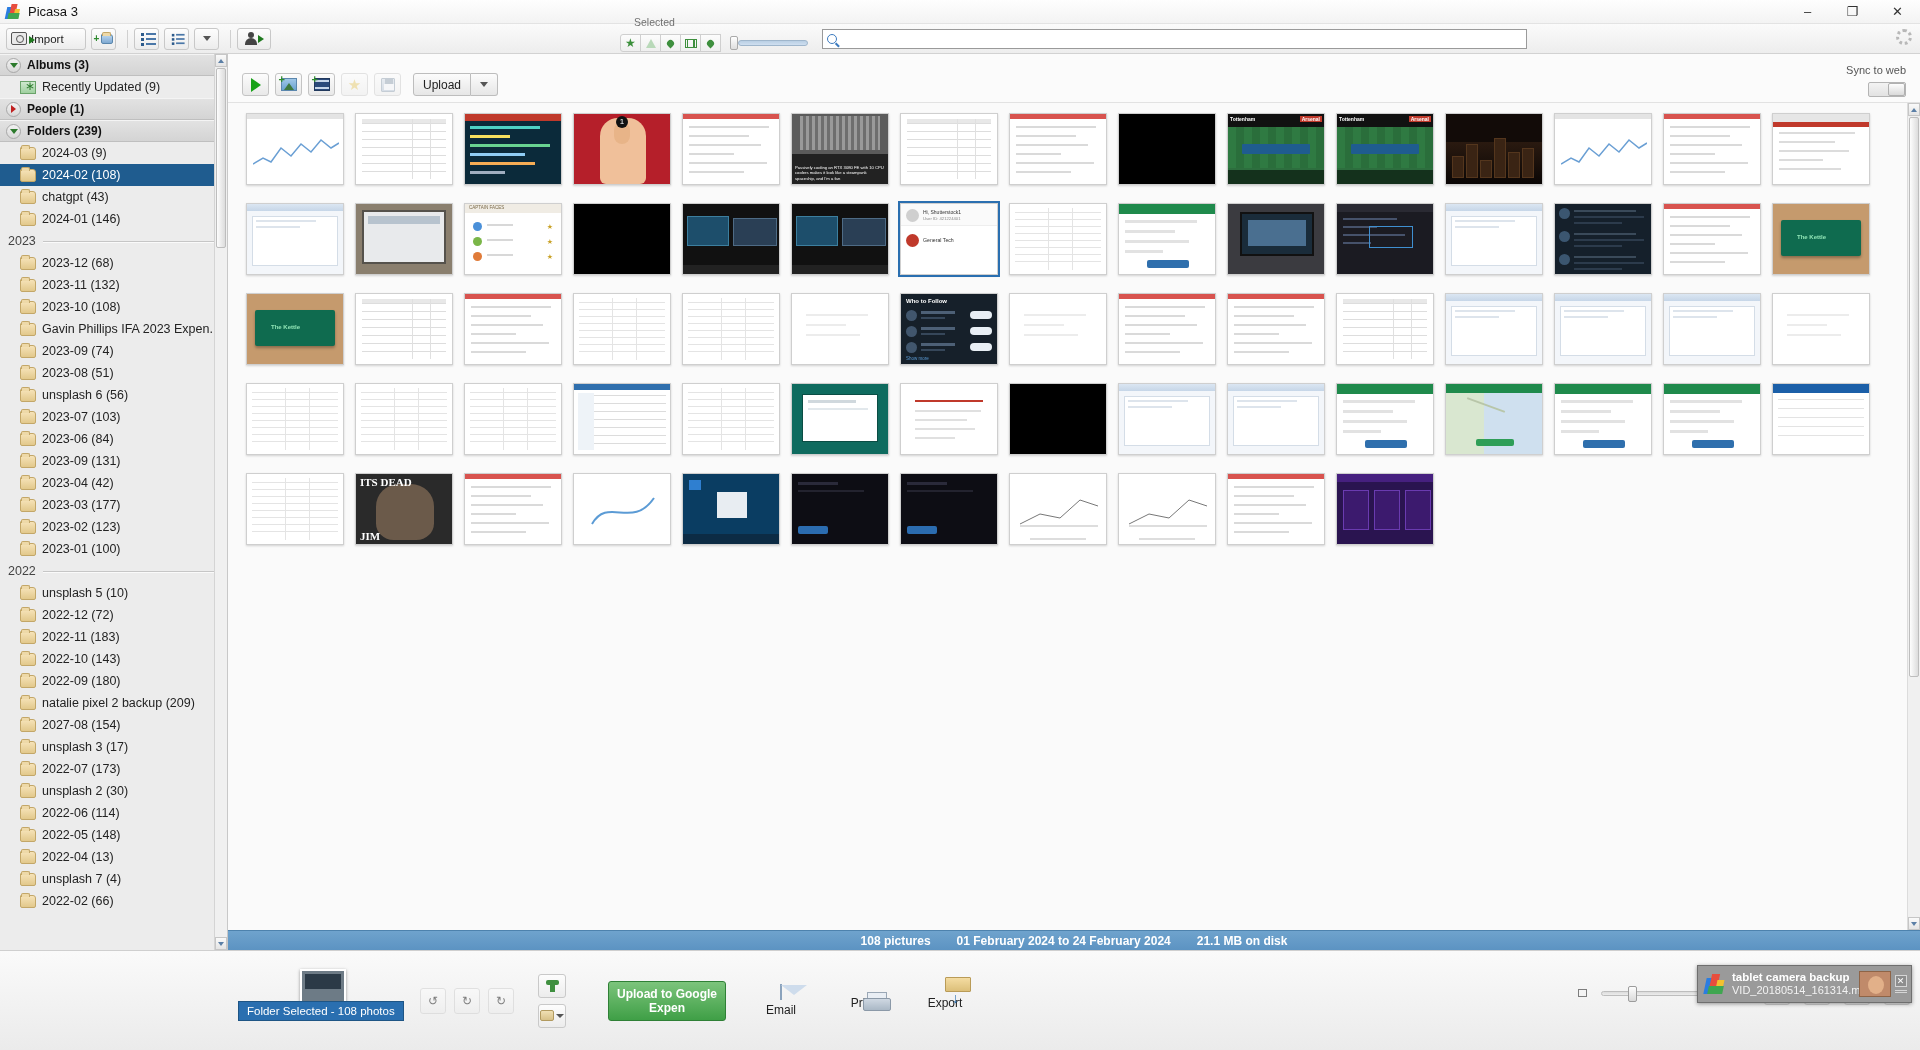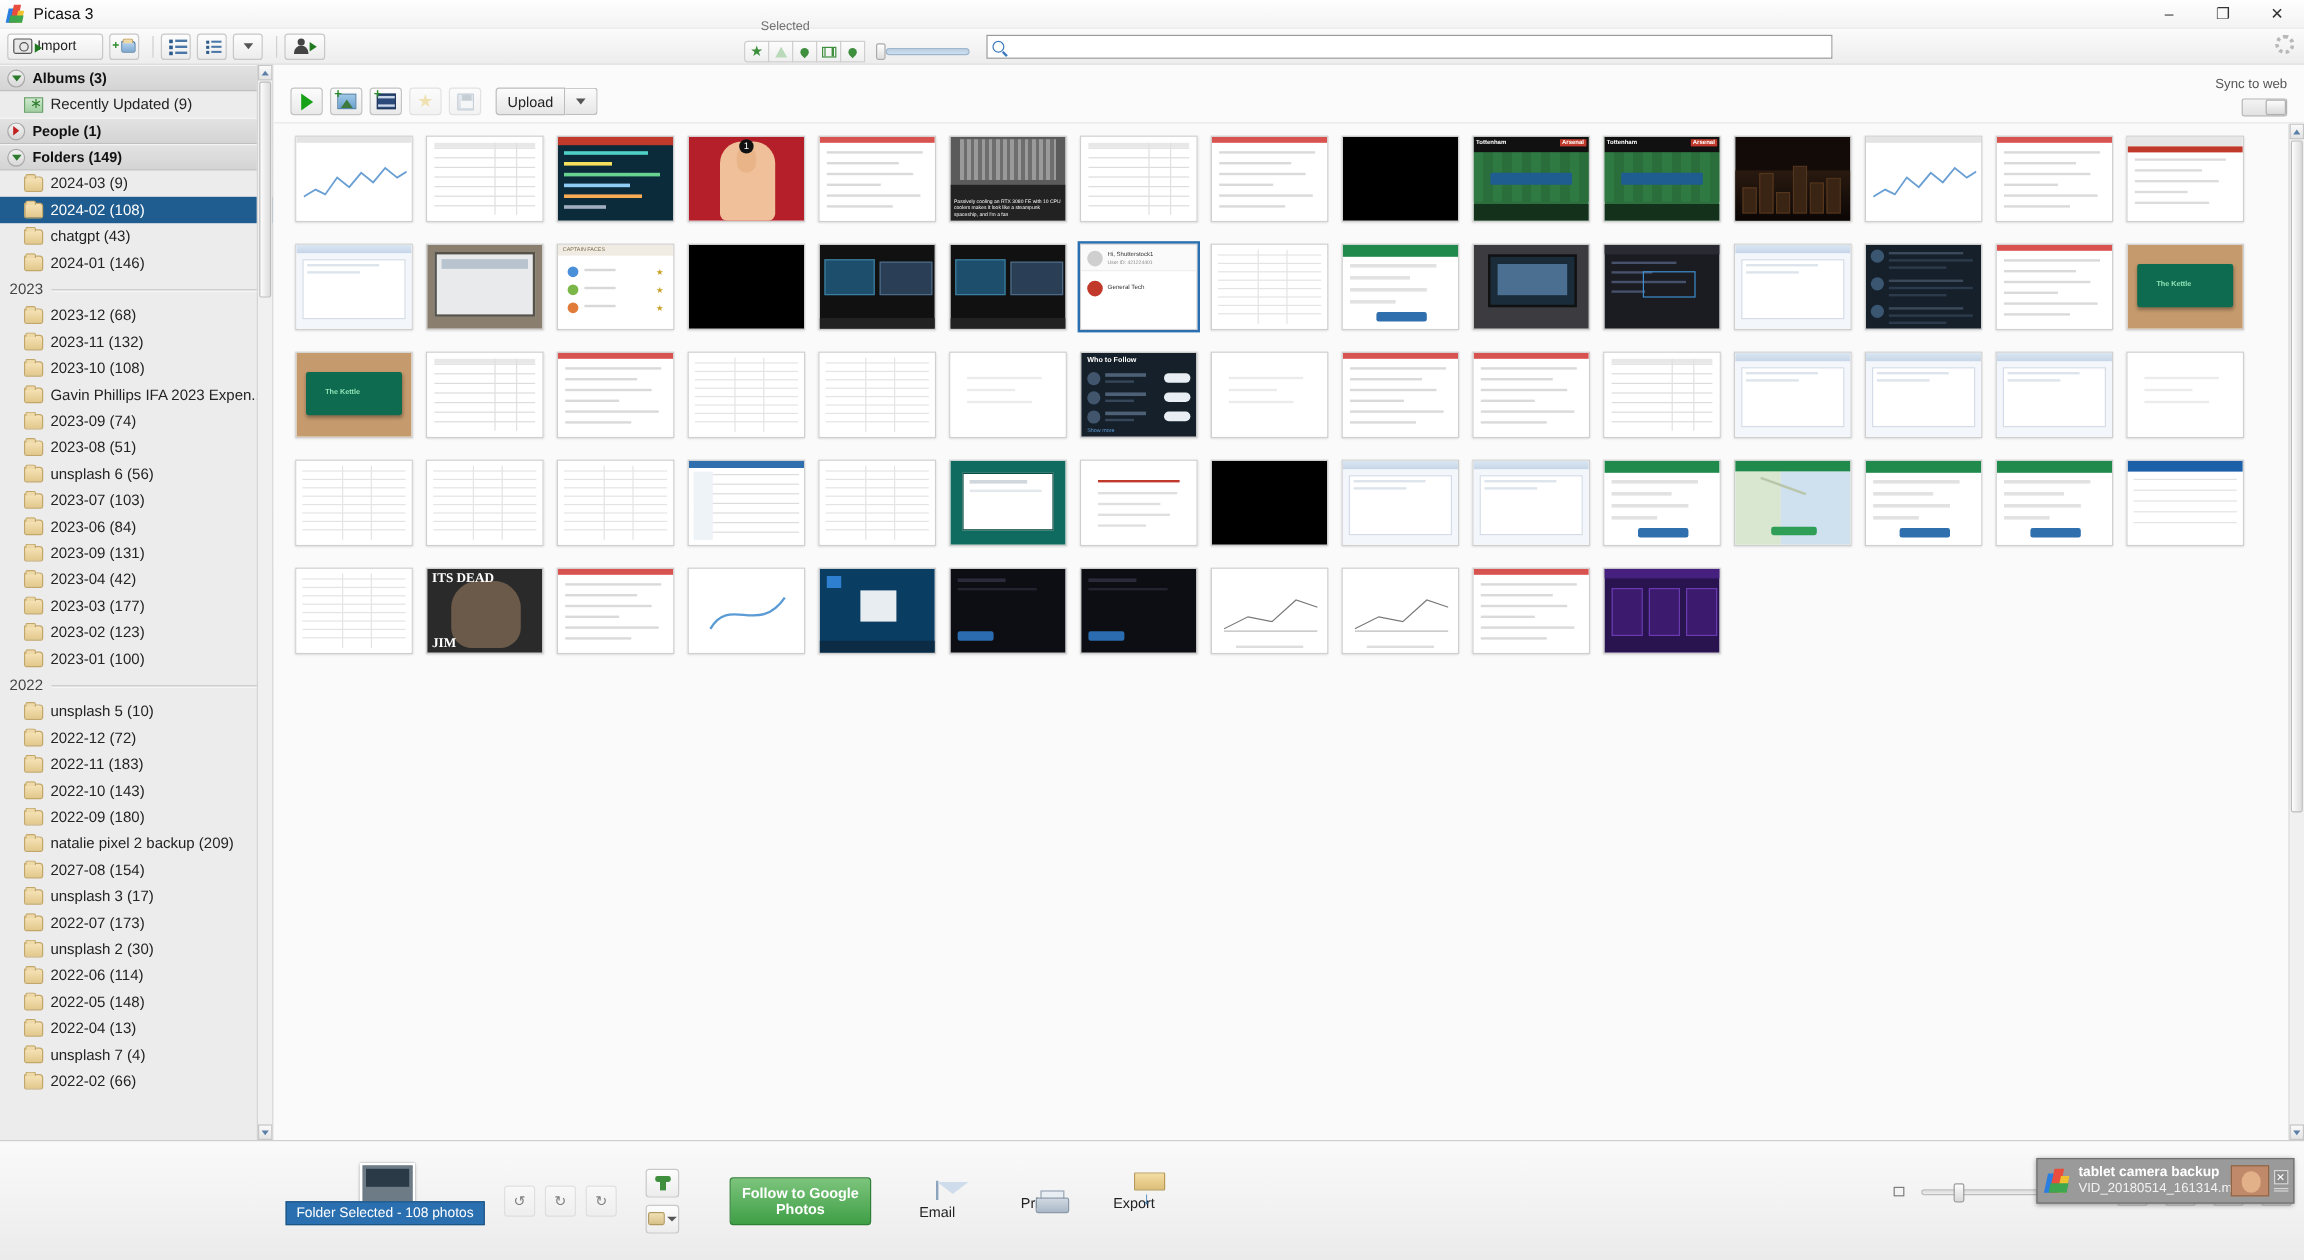--- a/index.html
+++ b/index.html
@@ -366,21 +366,21 @@
           <span class="twisty">
               <i class="tw-right"></i>
             </span>
           <span>People (1)</span>
         </div>
 
         <div class="grp-header">
           <span class="twisty">
               <i class="tw-down"></i>
             </span>
-          <span>Folders (149)</span>
+          <span>Folders (239)</span>
         </div>
 
         <div class="side-item">
           <span class="folder-ic"></span>
           <span>2024-03 (9)</span>
         </div>
         <div class="side-item sel">
           <span class="folder-ic"></span>
           <span>2024-02 (108)</span>
         </div>
@@ -1275,20 +1275,25 @@
           <div class="up">
               <i class="sb-ar-u"></i>
             </div>
           <div class="thumb"></div>
           <div class="dn">
               <i class="sb-ar-d"></i>
             </div>
         </div>
       </div>
 
+      <div class="statusbar">
+        <span>108 pictures</span>
+        <span>01 February 2024 to 24 February 2024</span>
+        <span>21.1 MB on disk</span>
+      </div>
     </div>
   </div>
 
   <div class="tray">
     <div class="tray-left">
       <div class="tray-thumb"></div>
       <div class="folder-sel-pill">Folder Selected - 108 photos</div>
     </div>
 
     <div class="tray-mid">
@@ -1298,21 +1303,21 @@
       <div style="display:flex;flex-direction:column;gap:6px;margin-left:16px">
         <div class="pin-btn">
             <span class="pin-icon"></span>
           </div>
         <div class="pin-btn">
           <span class="tag-ic" style="width:14px;height:11px"></span>
           <span class="caret-d" style="margin-left:2px;border-top-width:4px"></span>
         </div>
       </div>
 
-      <div class="gphotos-btn">Follow to Google Photos</div>
+      <div class="gphotos-btn">Upload to Google Expen</div>
 
       <div class="tr-act">
         <span class="env"></span>
         <div class="lbl">Email</div>
       </div>
       <div class="tr-act">
         <span class="prn"></span>
         <div class="lbl">Print</div>
       </div>
       <div class="tr-act">

